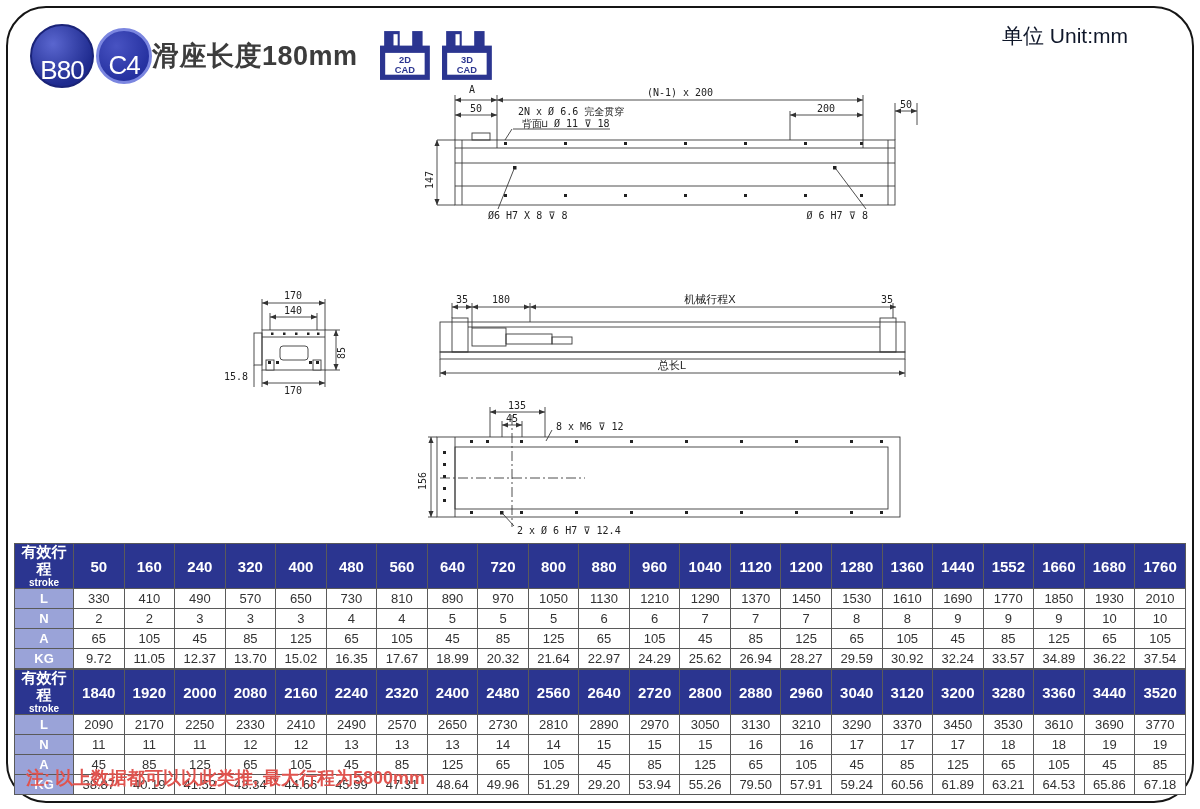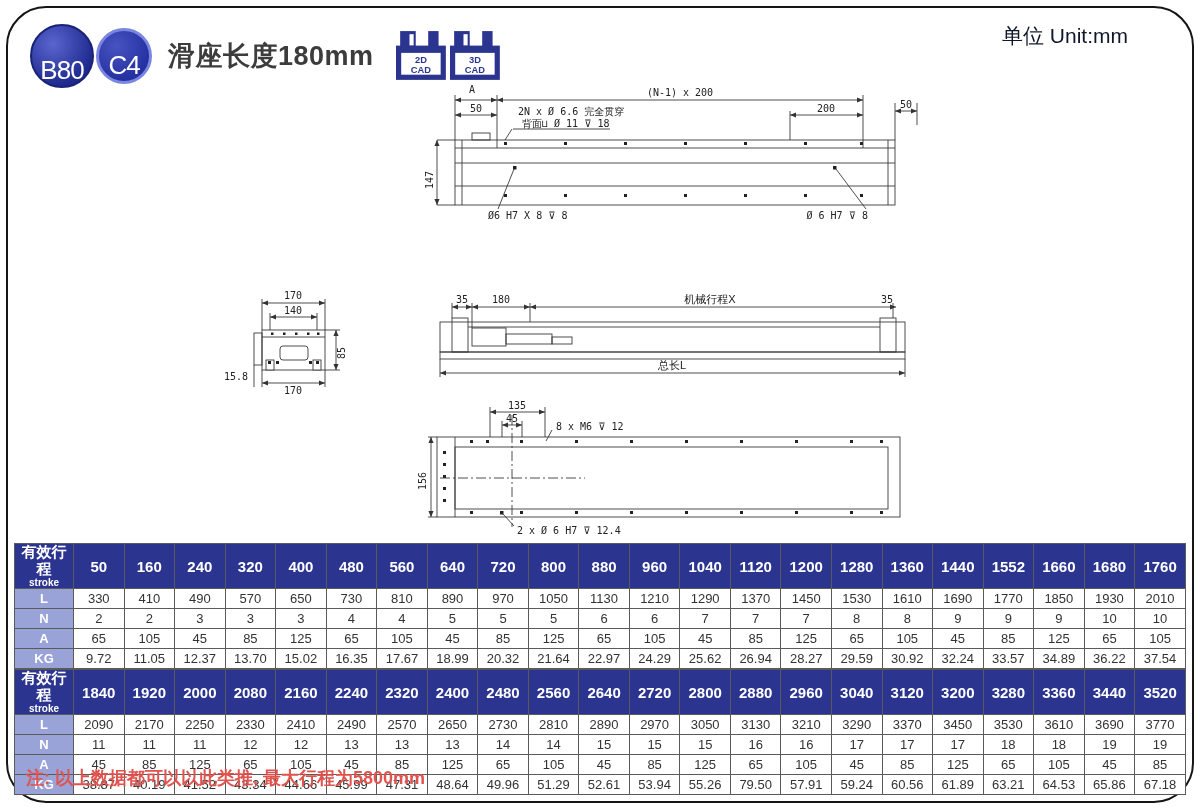--- a/index.html
+++ b/index.html
@@ -20,22 +20,22 @@
   .badge-b80{
     width:64px;height:64px;font-size:26px;
     background:radial-gradient(circle at 35% 30%, #5a66cf, #1e2a8e 72%);
     border:2px solid #1a2378;box-sizing:border-box;
   }
   .badge-c4{
     width:56px;height:56px;font-size:26px;margin-left:2px;
     background:radial-gradient(circle at 35% 30%, #4853c2, #2531a0 72%);
     border:3px solid #7b86e0;box-sizing:border-box;
   }
-  .page-title{font-size:27px;font-weight:600;color:#3c3c3c;margin-left:16px;letter-spacing:0.5px;}
-  .cad-icons{display:flex;margin-left:22px;}
+  .page-title{font-size:27px;font-weight:600;color:#3c3c3c;letter-spacing:0.5px;}
+  .cad-icons{display:flex;margin-left:22px;gap:8px;}
   .unit-label{position:absolute;top:22px;right:72px;font-size:21px;color:#0f172a;}
   
   .drawings{position:absolute;top:85px;left:0;width:1200px;height:452px;}
   .drawings svg{display:block;}
   
   .tables{position:absolute;left:14px;right:14px;top:543px;}
   table.spec{width:100%;border-collapse:collapse;table-layout:fixed;margin:0;padding-left:26px;}
   table.spec th,table.spec td{border:1px solid #5a5a5a;text-align:center;padding:0;overflow:hidden;}
   table.spec th.corner{width:58px;background:#2b3590;color:#fff;font-size:11px;line-height:1.1;font-weight:bold;}
   table.spec th.corner .en{font-size:10px;font-weight:bold;}
@@ -523,21 +523,21 @@
             <td>38.87</td>
             <td>40.19</td>
             <td>41.52</td>
             <td>43.34</td>
             <td>44.66</td>
             <td>45.99</td>
             <td>47.31</td>
             <td>48.64</td>
             <td>49.96</td>
             <td>51.29</td>
-            <td>52.61</td>
+            <td>29.20</td>
             <td>53.94</td>
             <td>55.26</td>
             <td>79.50</td>
             <td>57.91</td>
             <td>59.24</td>
             <td>60.56</td>
             <td>61.89</td>
             <td>63.21</td>
             <td>64.53</td>
             <td>65.86</td>

